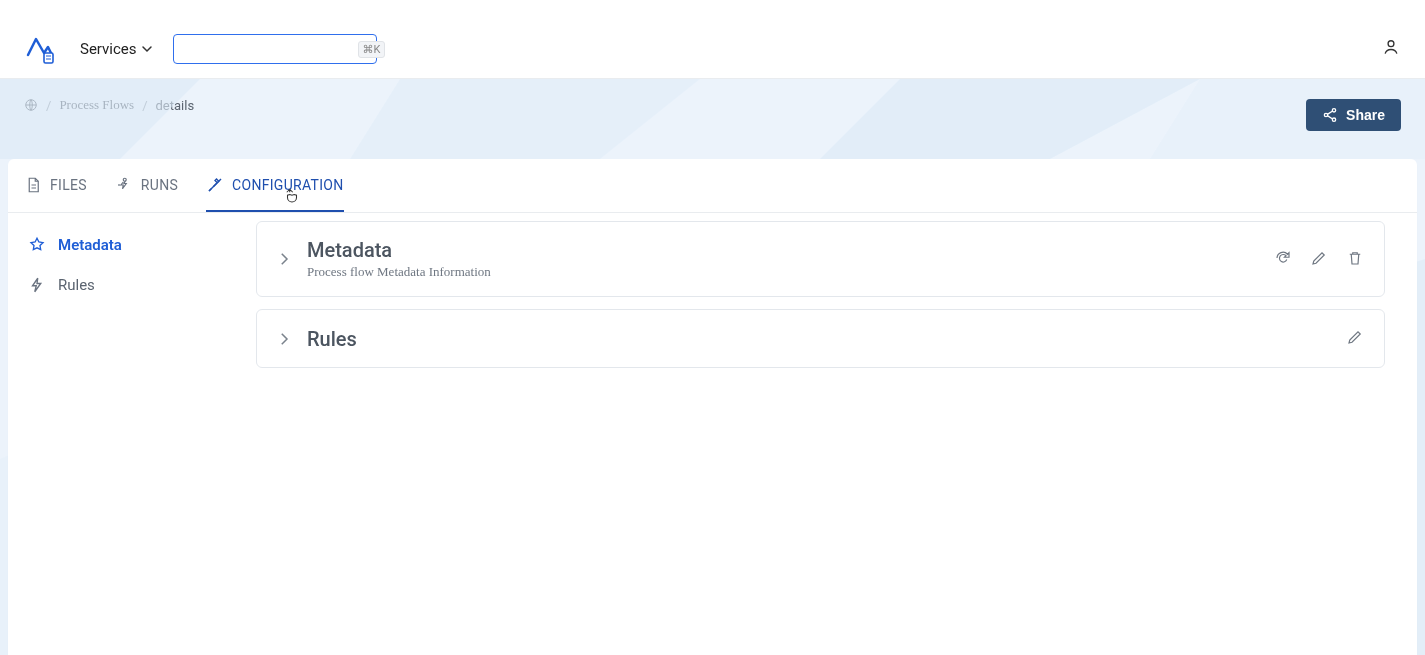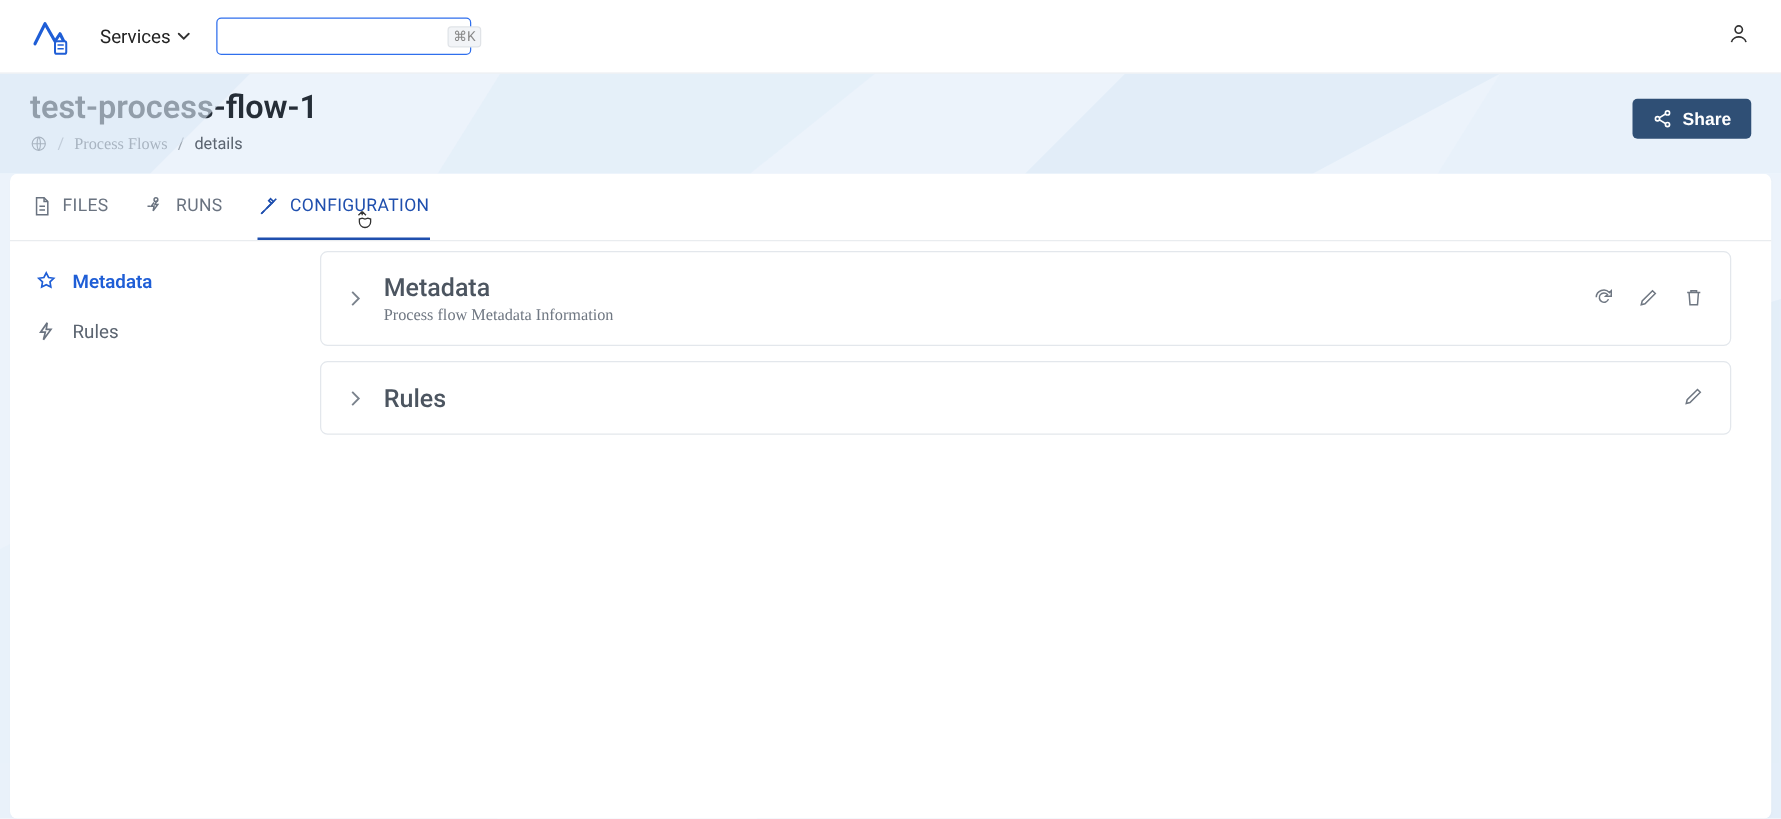--- a/index.html
+++ b/index.html
@@ -1,18 +1,18 @@
 <!DOCTYPE html>
 <html><head>
 <meta charset="utf-8">
 <style>
   * { box-sizing: border-box; margin: 0; padding: 0; }
   html, body { width: 1425px; height: 655px; font-family: -apple-system, BlinkMacSystemFont, "Segoe UI", Roboto, Helvetica, Arial, sans-serif; color:#333; background:#fff; overflow:hidden; }
   
-  .topnav { height:59px; display:flex; align-items:center; padding:0 24px; border-bottom:1px solid #e9ecef; }
+  .topnav { height:59px; display:flex; align-items:center; padding:0 24px; border-bottom:1px solid #e9ecef;margin-top:20px; }
   .logo { width:32px; height:32px; display:flex; align-items:center; justify-content:center; }
   .services { display:flex; align-items:center; gap:4px; margin-left:24px; font-size:15px; color:#222; cursor:pointer; }
   .search-wrap { margin-left:20px; width:204px; height:30px; border:1px solid #2f6fed; border-radius:4px; display:flex; align-items:center; padding:0 8px; background:#fff; }
   .search-wrap input { flex:1; border:none; outline:none; font-size:13px; background:transparent; }
   .search-kbd { font-size:11px; color:#888; background:#f2f4f7; border:1px solid #e0e3e7; border-radius:3px; padding:1px 4px; }
   .topnav-right { margin-left:auto; }
   .user-icon { width:20px; height:20px; color:#444; }
 
   
   .headerband { position:relative; height:80px; background:#ecf3fb; padding:12px 24px 8px 24px; overflow:hidden; }
@@ -84,21 +84,20 @@
   </div>
 </div>
 
 <div class="headerband">
   <svg class="polys" viewBox="0 0 1425 80" preserveAspectRatio="none">
     <polygon points="0,0 200,0 120,80 0,80" fill="#dceaf7"></polygon>
     <polygon points="400,0 700,0 600,80 350,80" fill="#e2eef9"></polygon>
     <polygon points="900,0 1200,0 1050,80 820,80" fill="#dceaf7"></polygon>
     <polygon points="1200,0 1425,0 1425,80 1150,80" fill="#e6f0fa"></polygon>
   </svg>
-  <div class="page-title">test-process-flow-1</div>
   <div class="breadcrumb">
     <svg width="14" height="14" viewBox="0 0 24 24" fill="none" stroke="#5b6470" stroke-width="1.6">
         <circle cx="12" cy="12" r="9"></circle>
         <path d="M3 12h18M12 3c3 3 3 15 0 18M12 3c-3 3-3 15 0 18"></path>
       </svg>
     <span class="sep">/</span>
     <a style="color:#5b6470; text-decoration:none;font-family:Liberation Serif, serif;">Process Flows</a>
     <span class="sep">/</span>
     <span>details</span>
   </div>

